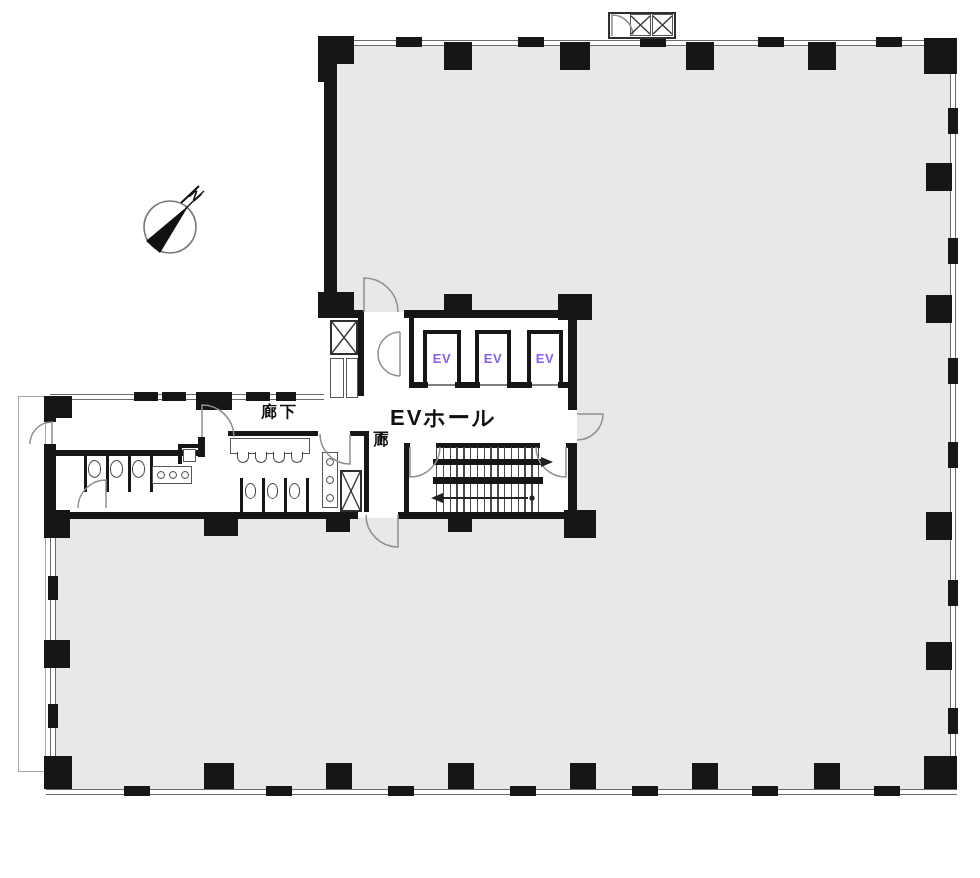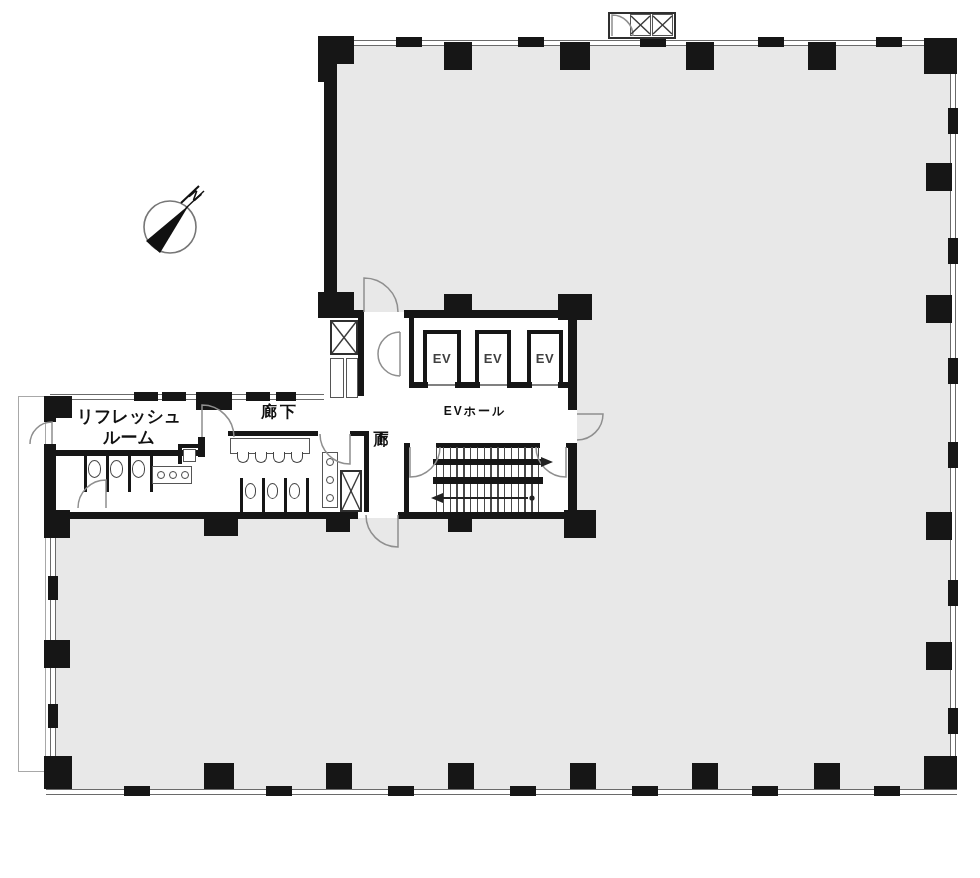--- a/index.html
+++ b/index.html
@@ -6,21 +6,21 @@
   #plan{position:relative;width:980px;height:878px;background:#fff;overflow:hidden;}
   .tenant{position:absolute;background:var(--tenant-fill,#e8e8e8);}
   .wall,.col,.dash,.part{position:absolute;background:var(--wall,#161616);}
   .wwh{position:absolute;height:6px;background:#fff;border-top:1.5px solid #6a6a6a;border-bottom:1.5px solid #6a6a6a;box-sizing:border-box;}
   .wwv{position:absolute;width:6px;background:#fff;border-left:1.5px solid #6a6a6a;border-right:1.5px solid #6a6a6a;box-sizing:border-box;}
   .box{position:absolute;background:#fff;border:1.8px solid #2f2f2f;box-sizing:border-box;}
   .thinbox{position:absolute;background:#fff;border:1.3px solid #555;box-sizing:border-box;}
   .circle{position:absolute;background:#fff;border:1.4px solid var(--fixture-stroke,#444);border-radius:50%;box-sizing:border-box;}
   .oval{position:absolute;background:#fff;border:1.4px solid var(--fixture-stroke,#444);border-radius:50% / 46%;box-sizing:border-box;}
   .urinal{position:absolute;width:12px;height:11px;background:#fff;border:1.4px solid var(--fixture-stroke,#444);border-top:none;border-radius:0 0 7px 7px;box-sizing:border-box;}
-  .evcar{position:absolute;background:#fff;border:4px solid var(--wall,#161616);border-bottom:none;box-sizing:border-box;display:flex;align-items:center;justify-content:center;font-size:13px;font-weight:600;color:#404040;letter-spacing:.5px;}
+  .evcar{position:absolute;background:#fff;border:4px solid var(--wall,#161616);border-bottom:none;box-sizing:border-box;display:flex;align-items:center;justify-content:center;font-size:13px;font-weight:600;color:#8b5cf6;letter-spacing:.5px;}
   .hatch{position:absolute;background:repeating-linear-gradient(90deg,#4a4a4a 0 1.3px,transparent 1.3px 6.8px);}
   .lbl{position:absolute;font-weight:bold;color:#111;}
   .lbl-v{writing-mode:vertical-rl;text-orientation:upright;letter-spacing:2px;}
   .overlay{position:absolute;left:0;top:0;pointer-events:none;}
   .doors path,.doors line{stroke:var(--door-stroke,#8f8f8f);fill:none;stroke-width:1.5px;}
   .fixlines line{stroke:#3a3a3a;stroke-width:1.4px;}
   .evdoors line{stroke:#808080;stroke-width:2px;}
   .caption{position:absolute;left:0;width:980px;top:830px;text-align:center;font-size:28px;font-weight:bold;letter-spacing:6px;color:#111;}
 </style>
 </head>
@@ -216,21 +216,17 @@
     </g>
     <g>
       <circle cx="170" cy="227" r="26" fill="#fff" stroke="#777" stroke-width="1.6"></circle>
       <polygon points="189,205 146,241 160,253" fill="#111" stroke="none"></polygon>
       <line x1="181" y1="203" x2="199" y2="186" stroke="#111" stroke-width="2"></line>
       <line x1="186" y1="208" x2="204" y2="191" stroke="#111" stroke-width="1.4"></line>
       <text x="188" y="196" font-size="14" font-weight="bold" font-style="italic" fill="#111" transform="rotate(38 188 196)">N</text>
     </g>
   </svg>
 
-  <div class="lbl" style="left:58px;top:406px;width:142px;text-align:center;font-size:17px;line-height:21px;">
-    <div>リフレッシュ</div>
-    <div>ルーム</div>
-  </div>
   <div class="lbl" style="left:240px;top:402px;width:80px;text-align:center;font-size:16px;letter-spacing:3px;">廊下</div>
   <div class="lbl lbl-v" style="left:371px;top:418px;height:48px;font-size:15px;">廊下</div>
-  <div class="lbl" style="left:390px;top:403px;width:170px;text-align:center;font-size:12px;letter-spacing:2px;">EVホール</div>
+  <div class="lbl" style="left:390px;top:403px;width:170px;text-align:left;font-size:22px;letter-spacing:2px;">EVホール</div>
 
 </div>
 
 </body></html>

